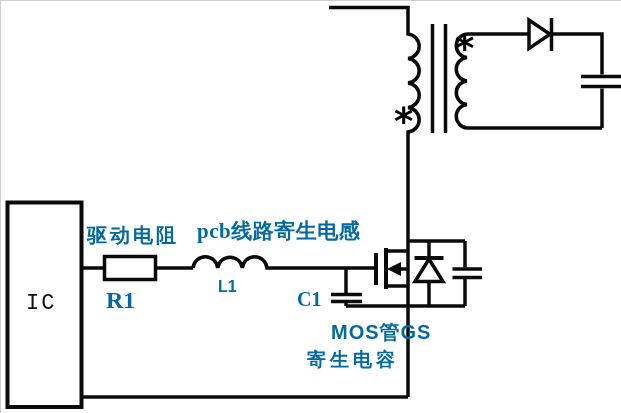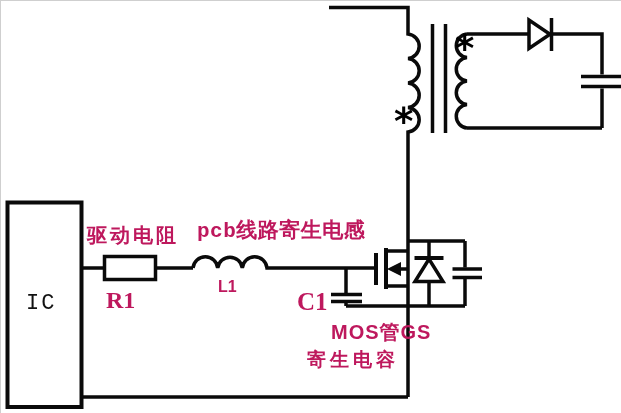--- a/index.html
+++ b/index.html
@@ -3,26 +3,26 @@
 <meta charset="utf-8">
 <style>
   html,body{margin:0;padding:0;background:#e8e8e8;}
   #stage{
     position:relative;width:621px;height:413px;background:#ffffff;
     font-family:"Liberation Sans",sans-serif;overflow:hidden;
     border:1px solid #cfcfcf;box-sizing:content-box;
   }
   #schematic-svg{position:absolute;left:0;top:0;width:621px;height:413px;}
   .lbl{position:absolute;white-space:nowrap;line-height:1;}
-  .red{color:#be185d;font-weight:bold;}
+  .red{color:#0369a1;font-weight:bold;}
   .lbl-drive{left:86px;top:224px;font-size:20px;letter-spacing:3px;font-family:"Liberation Sans",sans-serif;}
-  .lbl-pcb{left:196px;top:220px;font-size:21px;letter-spacing:0.5px;font-family:Liberation Mono, monospace;}
+  .lbl-pcb{left:196px;top:220px;font-size:21px;letter-spacing:0.5px;font-family:Liberation Serif, serif;}
   .lbl-r1{left:105px;top:287px;font-size:24px;font-family:"Liberation Serif",serif;}
   .lbl-l1{left:217px;top:278px;font-size:16px;font-family:Liberation Sans, sans-serif;}
-  .lbl-c1{left:296px;top:288px;font-size:25px;font-family:"Liberation Serif",serif;text-align:right;}
+  .lbl-c1{left:296px;top:288px;font-size:20px;font-family:"Liberation Serif",serif;text-align:right;}
   .lbl-mosgs{left:306px;top:321px;font-size:20px;letter-spacing:1px;margin-left:24px;}
   .lbl-pcap{left:306px;top:349px;font-size:19px;letter-spacing:4px;}
   .lbl-ic{left:25px;top:292px;font-size:22px;letter-spacing:2px;color:#111;
           font-family:Liberation Mono, monospace;}
   .star{position:absolute;font-size:37px;color:#000;font-family:"DejaVu Sans",sans-serif;font-weight:bold;}
   .star-primary{left:393px;top:99px;}
   .star-secondary{left:454px;top:26px;}
 </style>
 </head>
 <body>

